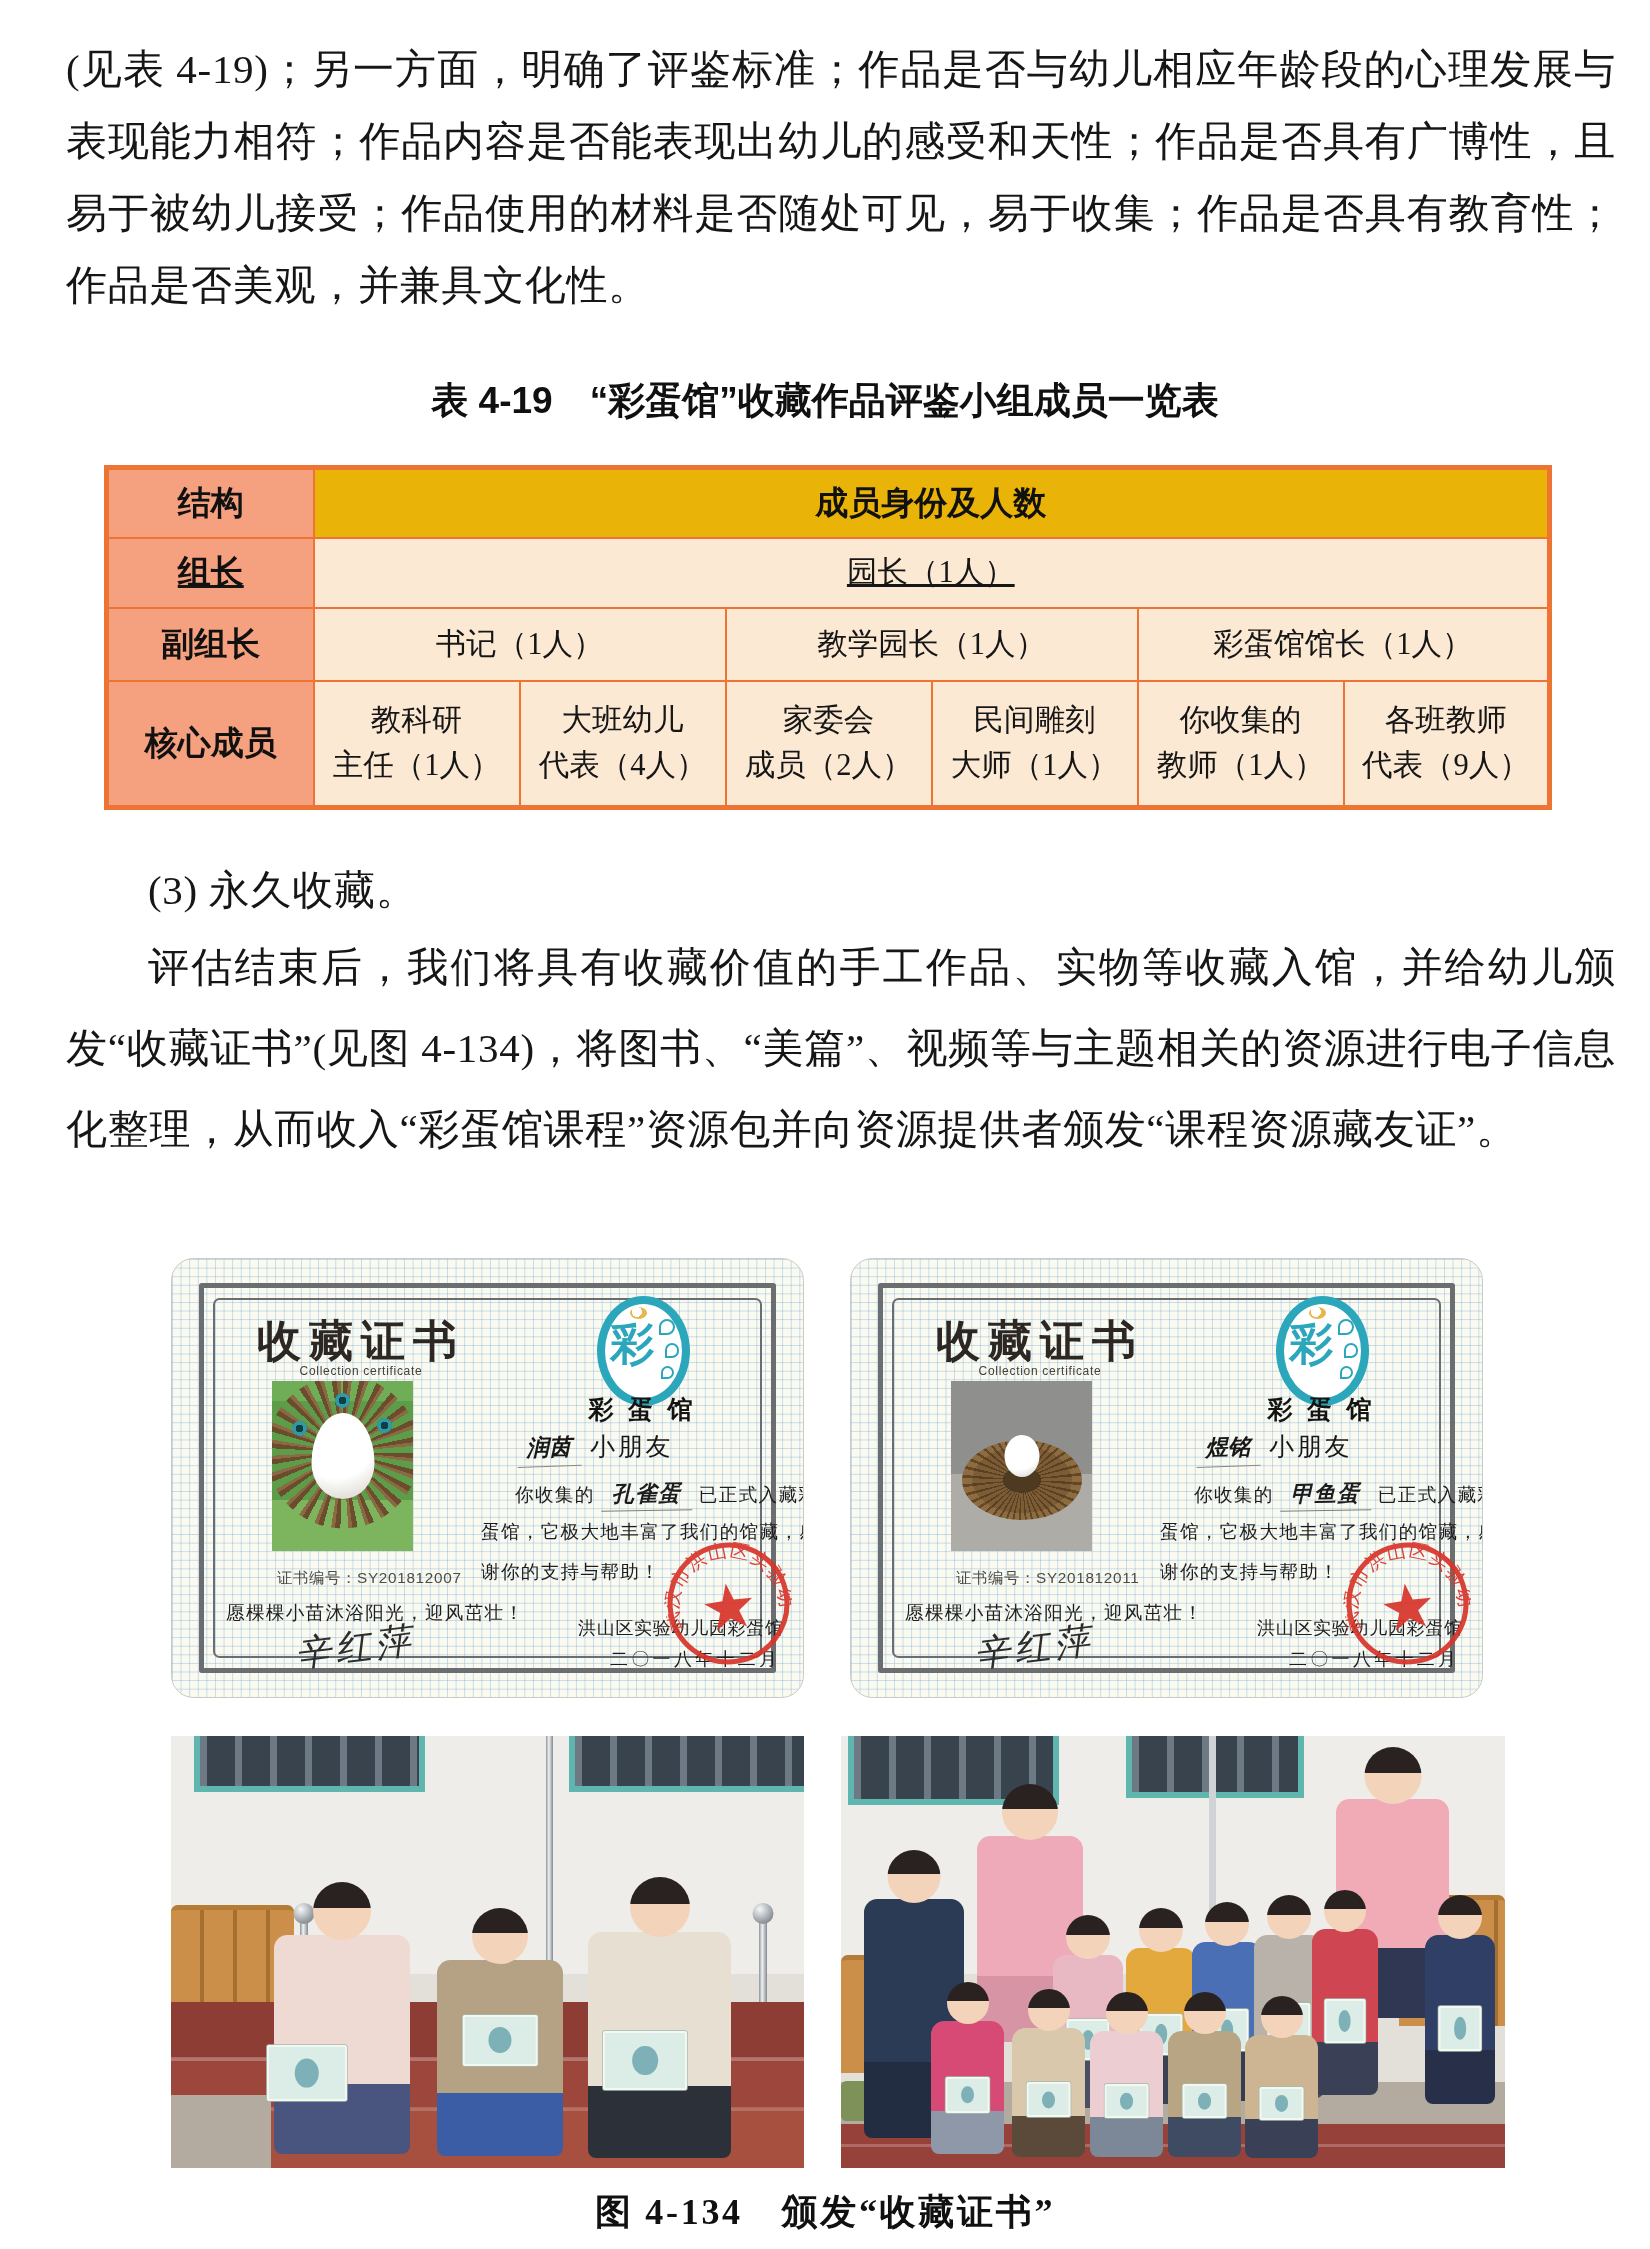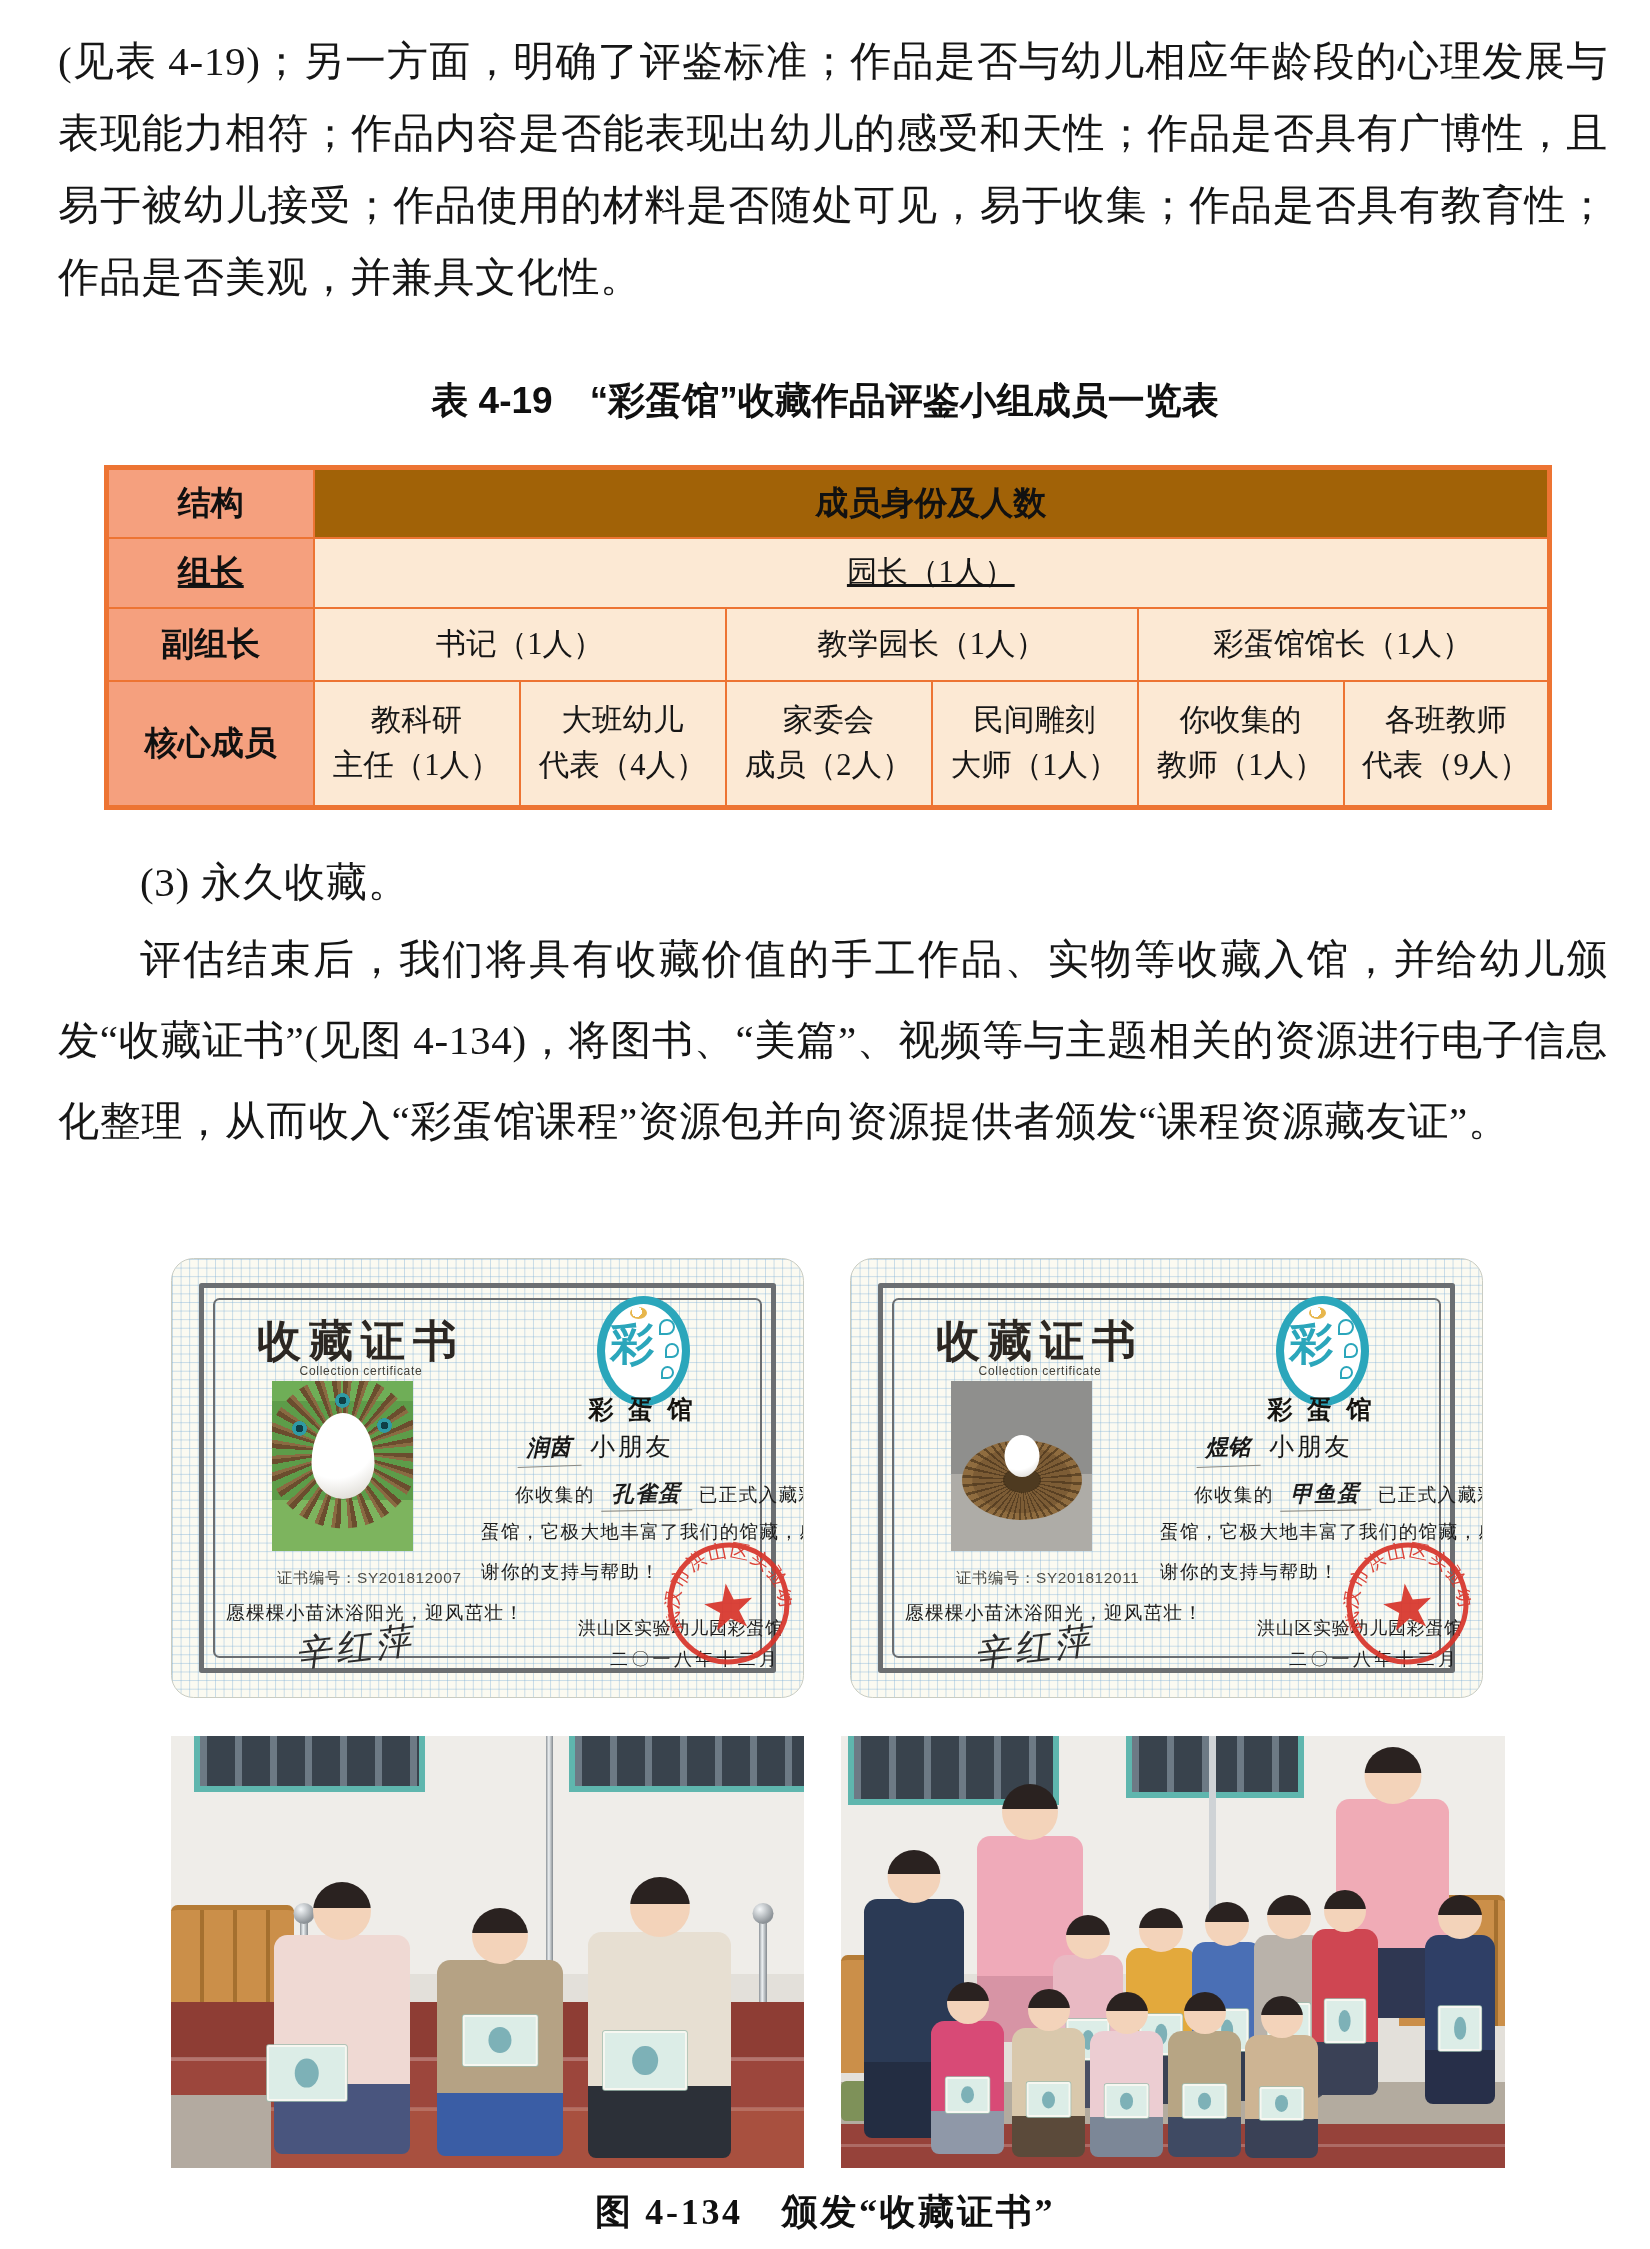--- a/index.html
+++ b/index.html
@@ -3,36 +3,36 @@
 <meta charset="utf-8">
 <style>
   html,body { margin:0; padding:0; background:#ffffff; }
   .page {
     position:relative; width:1650px; height:2250px; background:#ffffff;
     font-family:"Liberation Serif","DejaVu Serif",serif; color:#161616;
     overflow:hidden;
   }
   
   .para { position:absolute; left:50px; width:1550px; font-size:41px;
-          line-height:72px; text-align:justify; margin:8px; letter-spacing:0.7px; }
+          line-height:72px; text-align:justify; margin:16px; letter-spacing:0.7px; }
   #para-top  { top:17.3px; }
   #para-item { top:838px; text-indent:82px; }
   #para-body { top:911px; line-height:81px; text-indent:82px; }
 
   
   #table-title { position:absolute; top:376px; left:0; width:100%; text-align:center;
                  font-family:"Liberation Sans","DejaVu Sans",sans-serif;
                  font-weight:bold; font-size:37px; color:#101010; }
   #member-table { position:absolute; left:104px; top:465px; width:1442px;
                   border-collapse:collapse; table-layout:fixed;
                   font-family:"Liberation Sans","DejaVu Sans",sans-serif; }
   #member-table td, #member-table th { border:2.7px solid #ed7433; text-align:center; vertical-align:middle; }
   #member-table { border:5.3px solid #ed7433; }
   #member-table .lab { background:#f5a07e; font-weight:bold; font-size:33px; color:#111; }
-  #member-table .hdr { background:#a16207; font-weight:bold; font-size:33px; color:#111; }
+  #member-table .hdr { background:#eab308; font-weight:bold; font-size:33px; color:#111; }
   #member-table .val { background:#fce9d4; font-weight:400; font-size:30.5px;
                        font-family:"Liberation Serif","DejaVu Serif",serif; }
   #member-table tr.r1 { height:70px; } #member-table tr.r2 { height:70px;text-decoration:underline; }
   #member-table tr.r3 { height:73px; } #member-table tr.r4 { height:127px; }
   #member-table .val div { line-height:1.5; }
 
   
   .cert { position:absolute; top:1258px; width:631px; height:438px;
           border-radius:22.6px; border:1.3px solid #c9ccc2; overflow:hidden;
           background-color:#fbfaf1;

